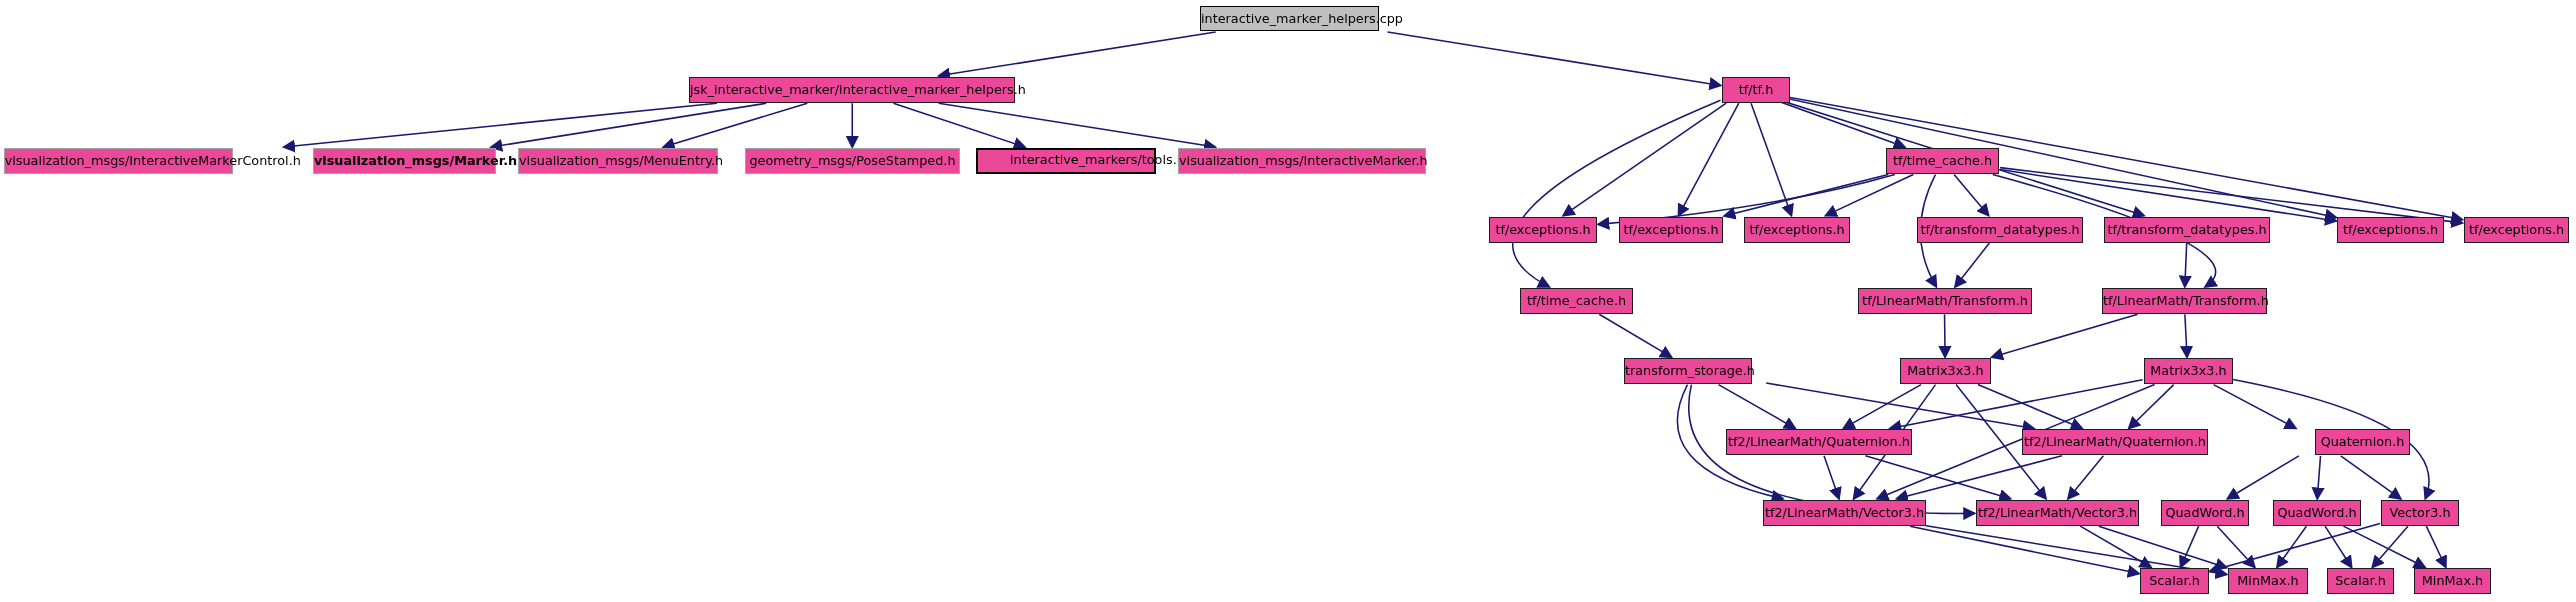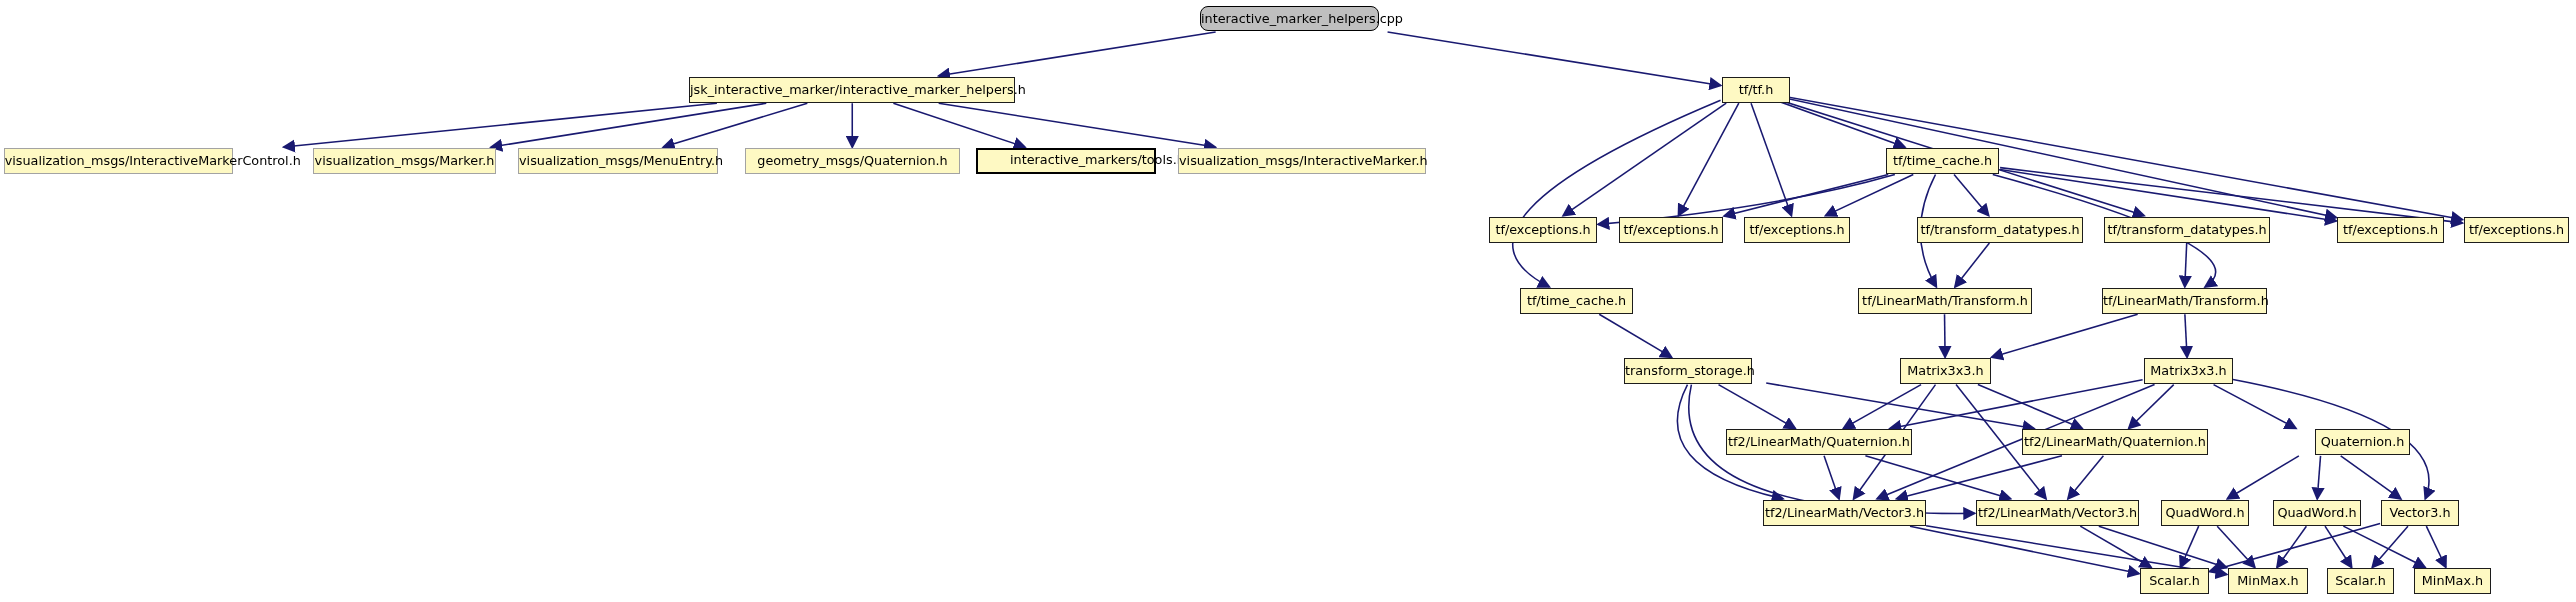--- a/index.html
+++ b/index.html
@@ -7,21 +7,21 @@
     position:relative;
     width:2576px;height:602px;
     background:#ffffff;
     font-family:"DejaVu Sans","Liberation Sans",sans-serif;
     overflow:hidden;
   }
   #edge-layer{position:absolute;left:0;top:0;width:2576px;height:602px;}
   .gnode{
     position:absolute;
     box-sizing:border-box;
-    background:#fef9c3;
+    background:#ec4899;
     border:1.4px solid #1c1c1c;
     color:#000000;
     font-size:12.8px;
     line-height:23px;
     text-align:center;
     white-space:nowrap;
     height:25.6px;
     cursor:pointer;
   }
   .gnode.main{background:#bfbfbf;border:1.8px solid #000000;font-weight:normal;}
@@ -97,27 +97,27 @@
         <path d="M 2426.7 576.0 Q 2447.25 598.5 2467.8 621.0" stroke="#191970" stroke-width="1.7" marker-end="url(#arrow)"></path>
         <path d="M 2544.7 576.0 Q 2559.25 598.5 2573.8 621.0" stroke="#191970" stroke-width="1.7" marker-end="url(#arrow)"></path>
         <path d="M 2564.8 576.0 Q 2609.5 598.5 2654.2 621.0" stroke="#191970" stroke-width="1.7" marker-end="url(#arrow)"></path>
         <path d="M 2524.3 576.0 Q 2508.25 598.5 2492.2 621.0" stroke="#191970" stroke-width="1.7" marker-end="url(#arrow)"></path>
         <path d="M 2635.5 576.0 Q 2616 598.5 2596.5 621.0" stroke="#191970" stroke-width="1.7" marker-end="url(#arrow)"></path>
         <path d="M 2655.6 576.0 Q 2666.25 598.5 2676.9 621.0" stroke="#191970" stroke-width="1.7" marker-end="url(#arrow)"></path>
         <path d="M 2605.0 573.2 Q 2514.25 598.5 2419.0 625.1" stroke="#191970" stroke-width="1.7" marker-end="url(#arrow)"></path>
       </g>
   </svg>
   <div id="node-layer">
-      <div class="gnode main" style="left: 1200px; top: 5.5px; width: 179px; border-radius: 8px;">interactive_marker_helpers.cpp</div>
+      <div class="gnode main" style="left: 1200px; top: 5.5px; width: 179px;">interactive_marker_helpers.cpp</div>
       <div class="gnode" style="left: 689px; top: 77px; width: 326px;">jsk_interactive_marker/interactive_marker_helpers.h</div>
       <div class="gnode" style="left: 1722px; top: 77px; width: 68px;">tf/tf.h</div>
       <div class="gnode gray" style="left: 3.7px; top: 148px; width: 229px;">visualization_msgs/InteractiveMarkerControl.h</div>
-      <div class="gnode gray" style="left: 313px; top: 148px; width: 183px;">visualization_msgs/Marker.h</div>
+      <div class="gnode gray" style="left: 313px; top: 148px; width: 183px; font-weight: bold;">visualization_msgs/Marker.h</div>
       <div class="gnode gray" style="left: 518px; top: 148px; width: 200px;">visualization_msgs/MenuEntry.h</div>
-      <div class="gnode gray" style="left: 745px; top: 148px; width: 215px;">geometry_msgs/Quaternion.h</div>
+      <div class="gnode gray" style="left: 745px; top: 148px; width: 215px;">geometry_msgs/PoseStamped.h</div>
       <div class="gnode bold" style="left: 976px; top: 148px; width: 180px;">interactive_markers/tools.h</div>
       <div class="gnode gray" style="left: 1178px; top: 148px; width: 248px;">visualization_msgs/InteractiveMarker.h</div>
       <div class="gnode" style="left: 1886px; top: 148px; width: 113px;">tf/time_cache.h</div>
       <div class="gnode" style="left: 1489px; top: 217px; width: 108px;">tf/exceptions.h</div>
       <div class="gnode" style="left: 1619px; top: 217px; width: 104px;">tf/exceptions.h</div>
       <div class="gnode" style="left: 1744px; top: 217px; width: 106px;">tf/exceptions.h</div>
       <div class="gnode" style="left: 1917px; top: 217px; width: 166px;">tf/transform_datatypes.h</div>
       <div class="gnode" style="left: 2104px; top: 217px; width: 166px;">tf/transform_datatypes.h</div>
       <div class="gnode" style="left: 2337px; top: 217px; width: 107px;">tf/exceptions.h</div>
       <div class="gnode" style="left: 2464px; top: 217px; width: 105px;">tf/exceptions.h</div>

